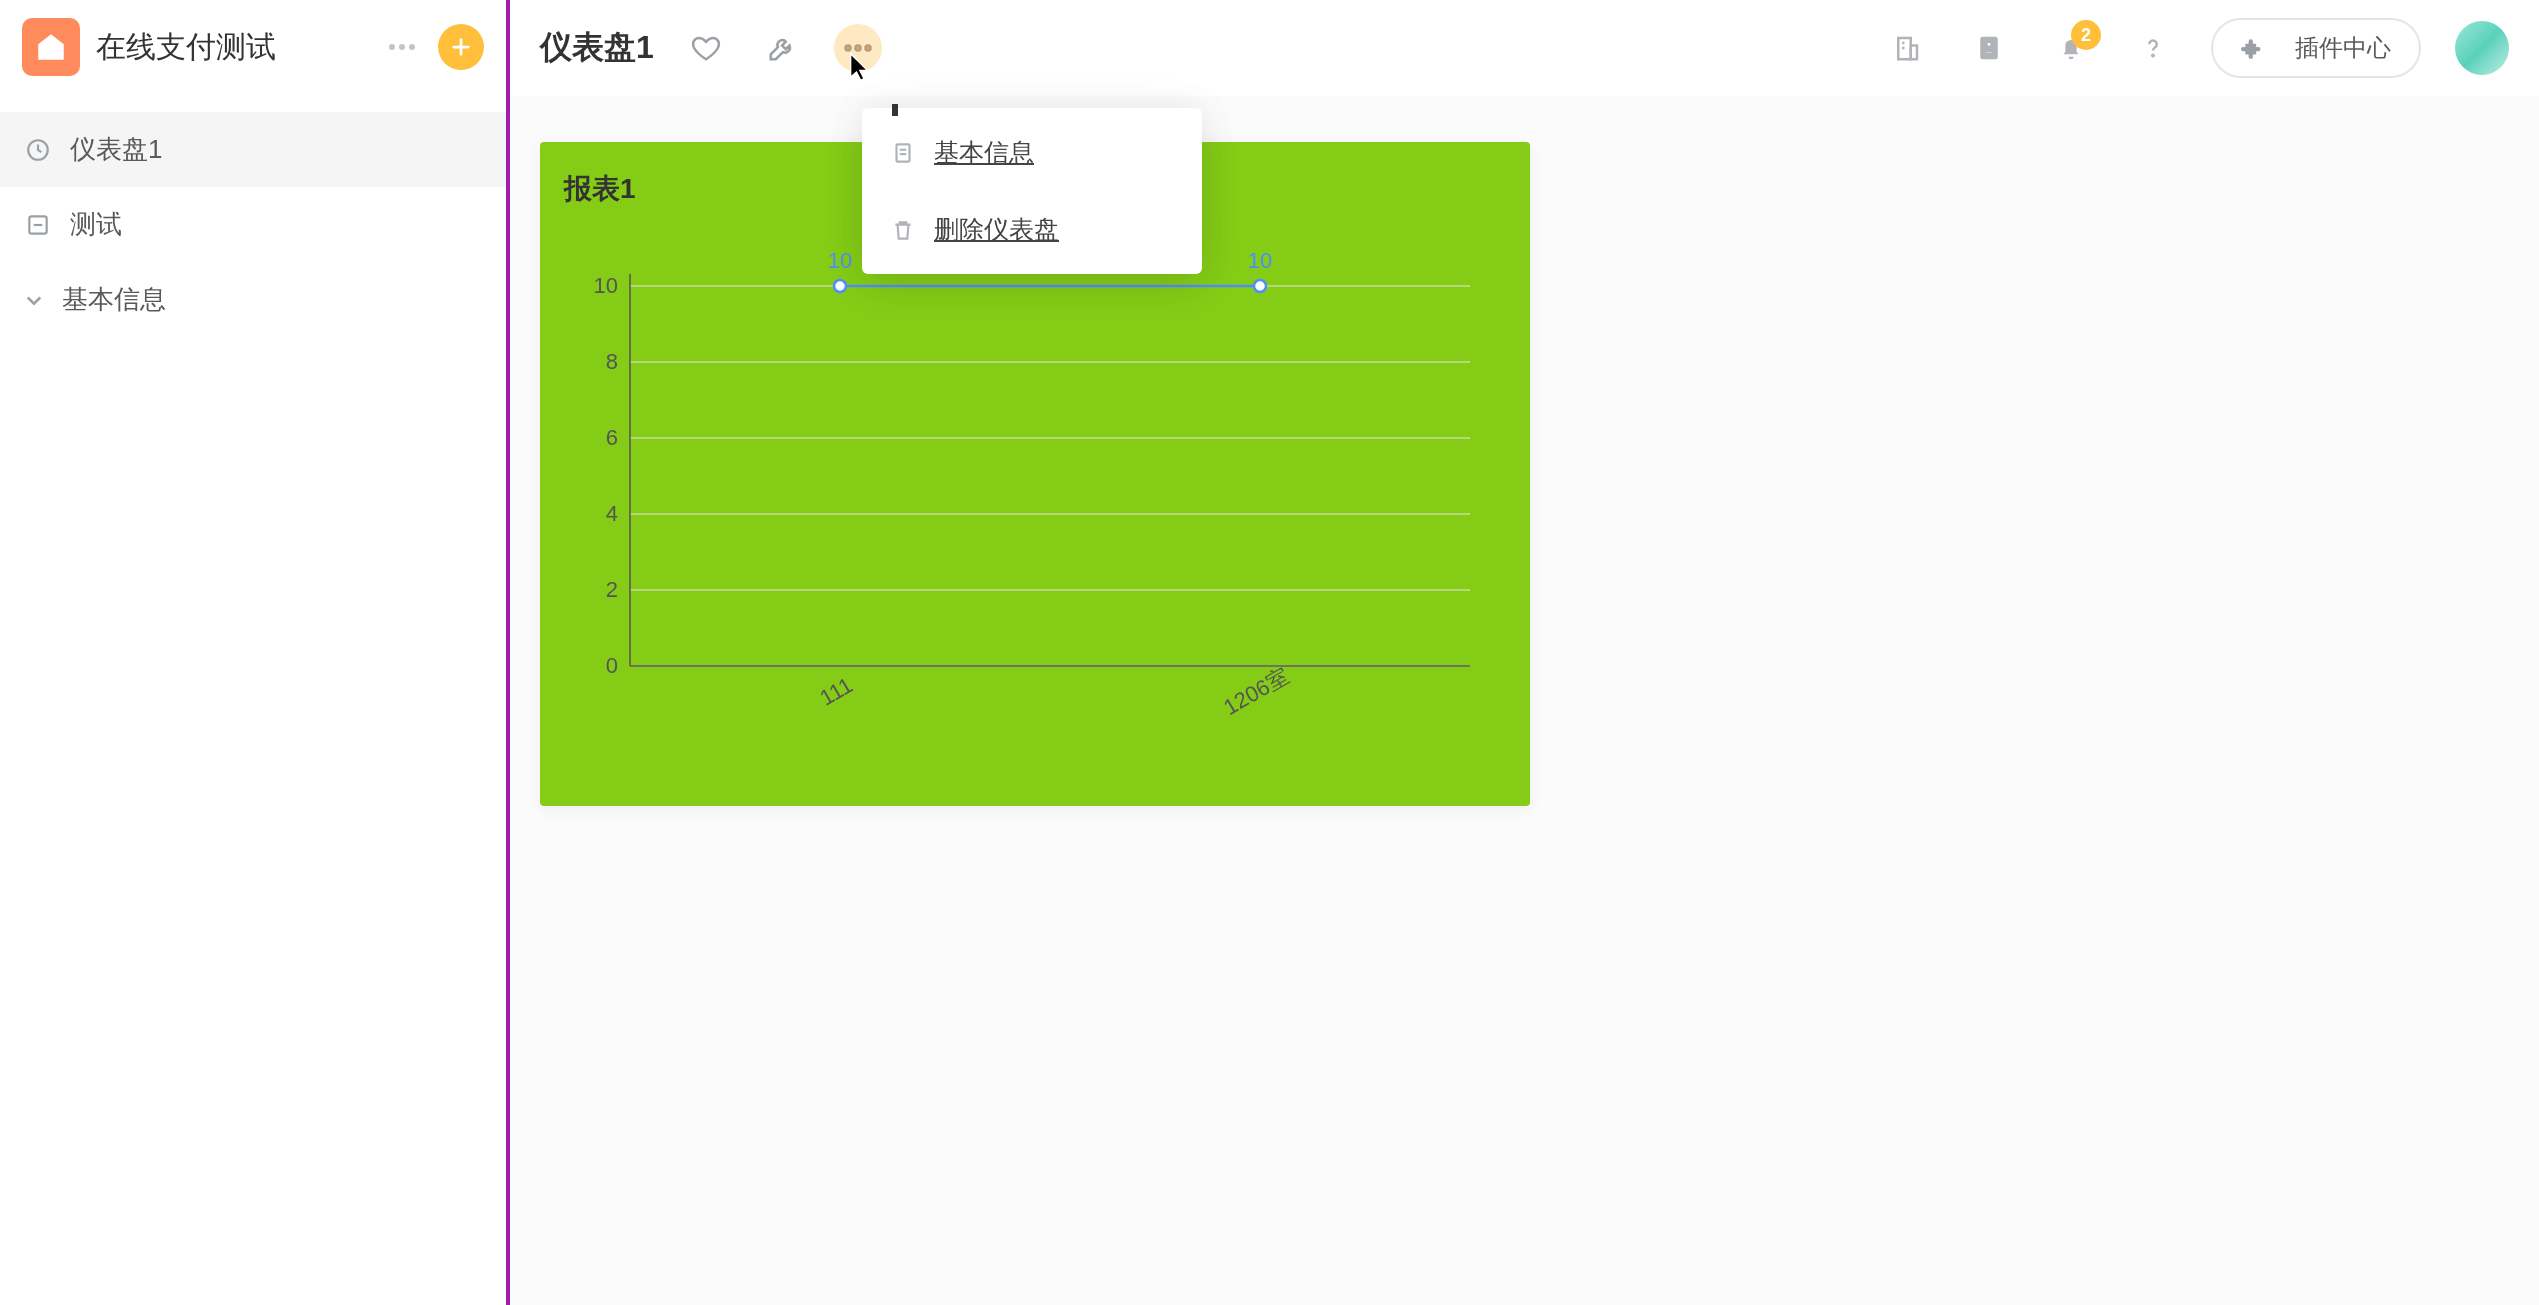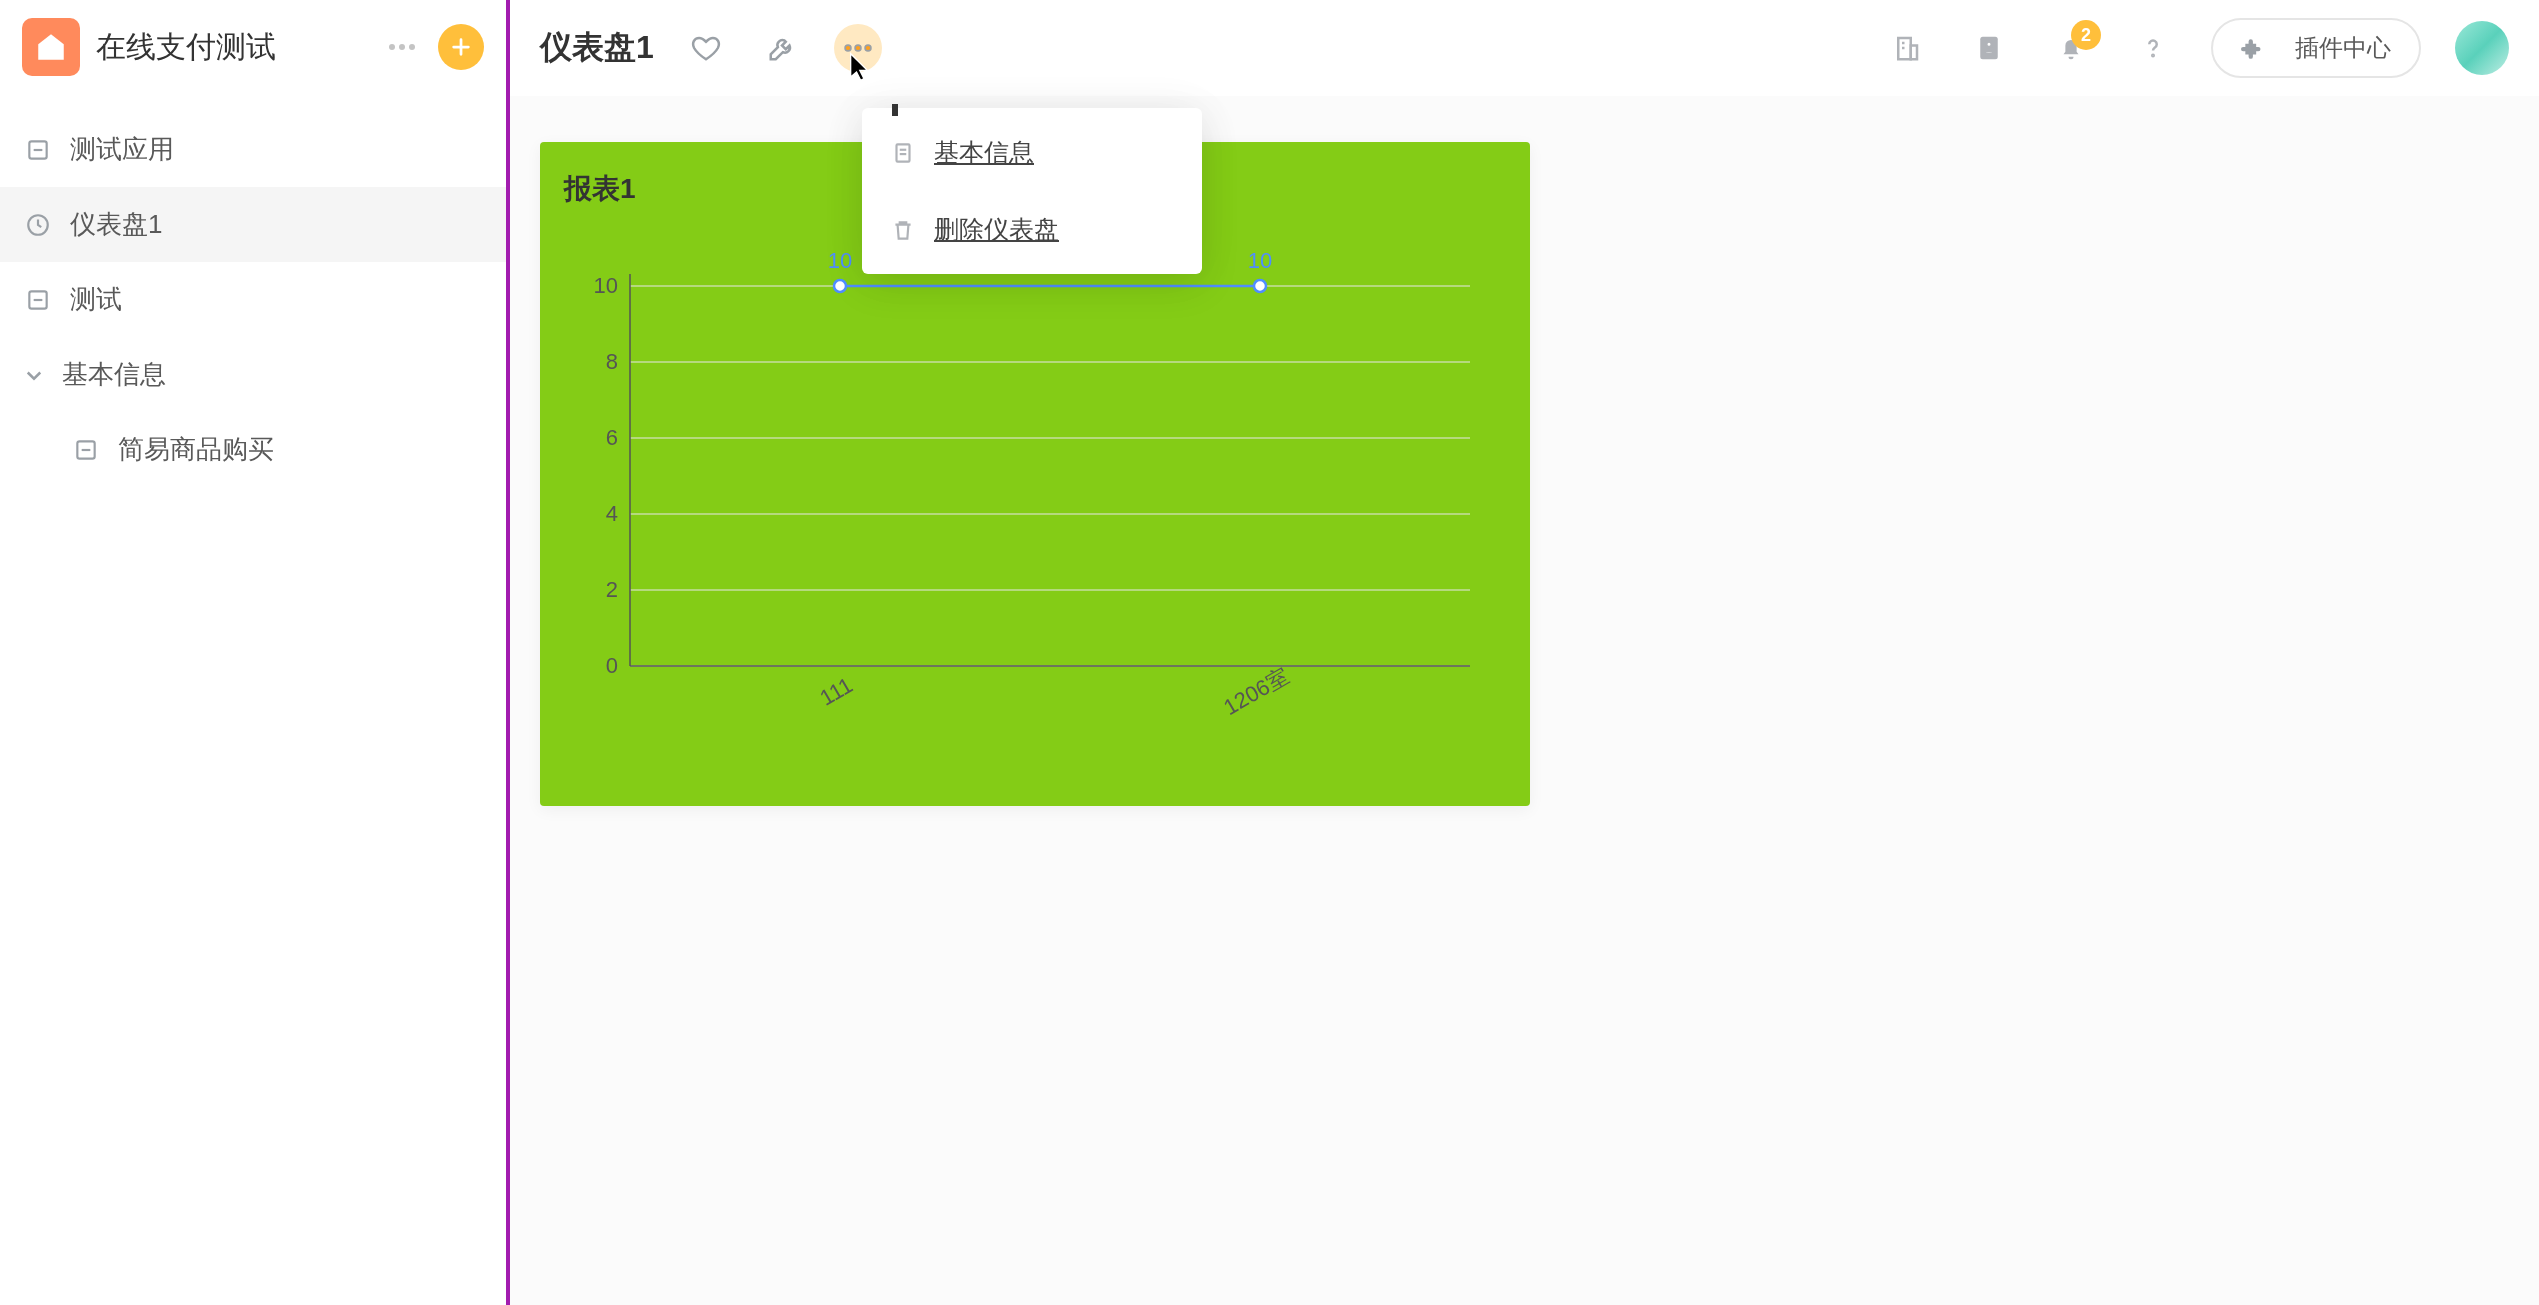--- a/index.html
+++ b/index.html
@@ -216,29 +216,20 @@
         </svg>
     </div>
     <div class="sidebar-add">
       <svg viewBox="0 0 24 24">
           <path d="M12 4v16M4 12h16" stroke="#fff" stroke-width="3" stroke-linecap="round"></path>
         </svg>
     </div>
   </div>
 
   <nav class="sidebar-nav">
-    <div class="nav-item">
-      <span class="nav-icon">
-        <svg viewBox="0 0 24 24">
-            <rect x="4" y="4" width="16" height="16" rx="2"></rect>
-            <line x1="8" y1="12" x2="16" y2="12"></line>
-          </svg>
-      </span>
-      <span>测试应用</span>
-    </div>
 
     <div class="nav-item active">
       <span class="nav-icon">
         <svg viewBox="0 0 24 24">
             <circle cx="12" cy="12" r="9"></circle>
             <path d="M12 7v5l3 2"></path>
           </svg>
       </span>
       <span>仪表盘1</span>
     </div>
@@ -255,29 +246,20 @@
 
     <div class="nav-item">
       <span class="caret">
         <svg viewBox="0 0 16 16">
             <path d="M3 6l5 5 5-5" fill="none" stroke="currentColor" stroke-width="2"></path>
           </svg>
       </span>
       <span>基本信息</span>
     </div>
 
-    <div class="nav-item indent">
-      <span class="nav-icon">
-        <svg viewBox="0 0 24 24">
-            <rect x="4" y="4" width="16" height="16" rx="2"></rect>
-            <line x1="8" y1="12" x2="16" y2="12"></line>
-          </svg>
-      </span>
-      <span>简易商品购买</span>
-    </div>
   </nav>
 </aside>
 
 <main class="main">
   <div class="topbar">
     <div class="page-title">仪表盘1</div>
 
     <div class="icon-btn">
       <svg viewBox="0 0 24 24">
           <path d="M12 21s-7-4.5-9.5-9C.5 8 2.5 4 6.5 4 9 4 11 6 12 7c1-1 3-3 5.5-3 4 0 6 4 4 8-2.5 4.5-9.5 9-9.5 9z"></path>

